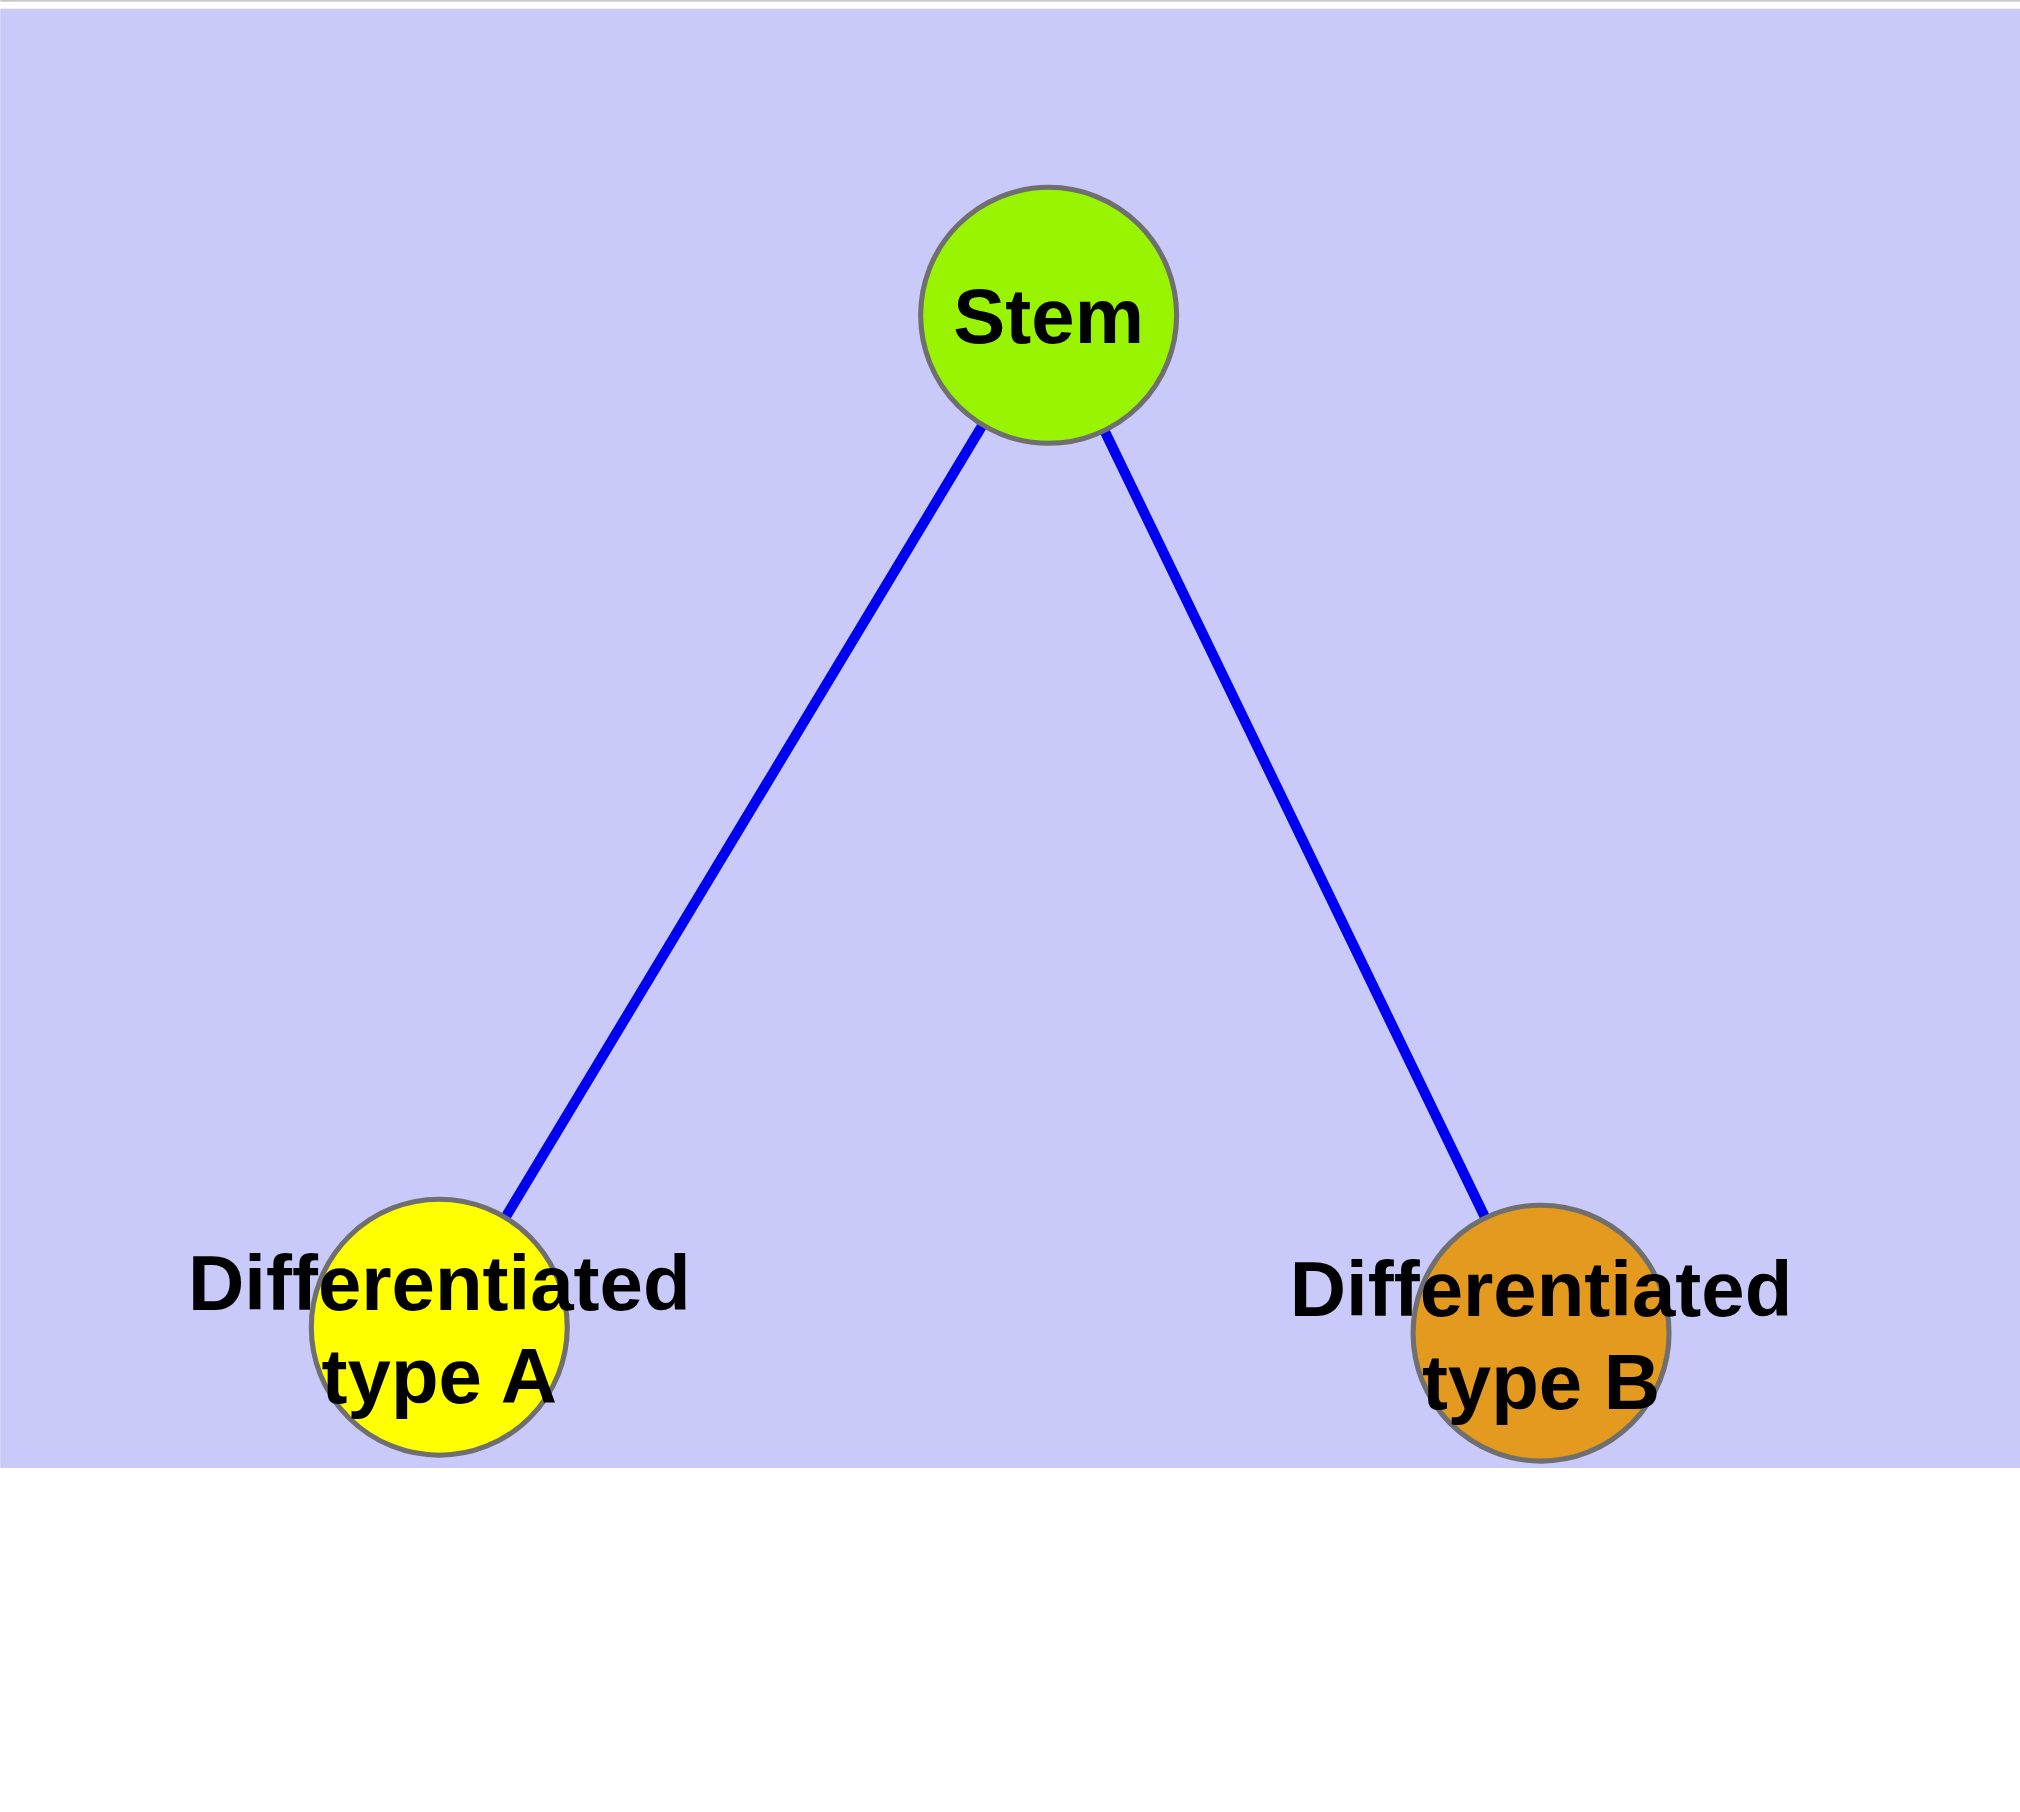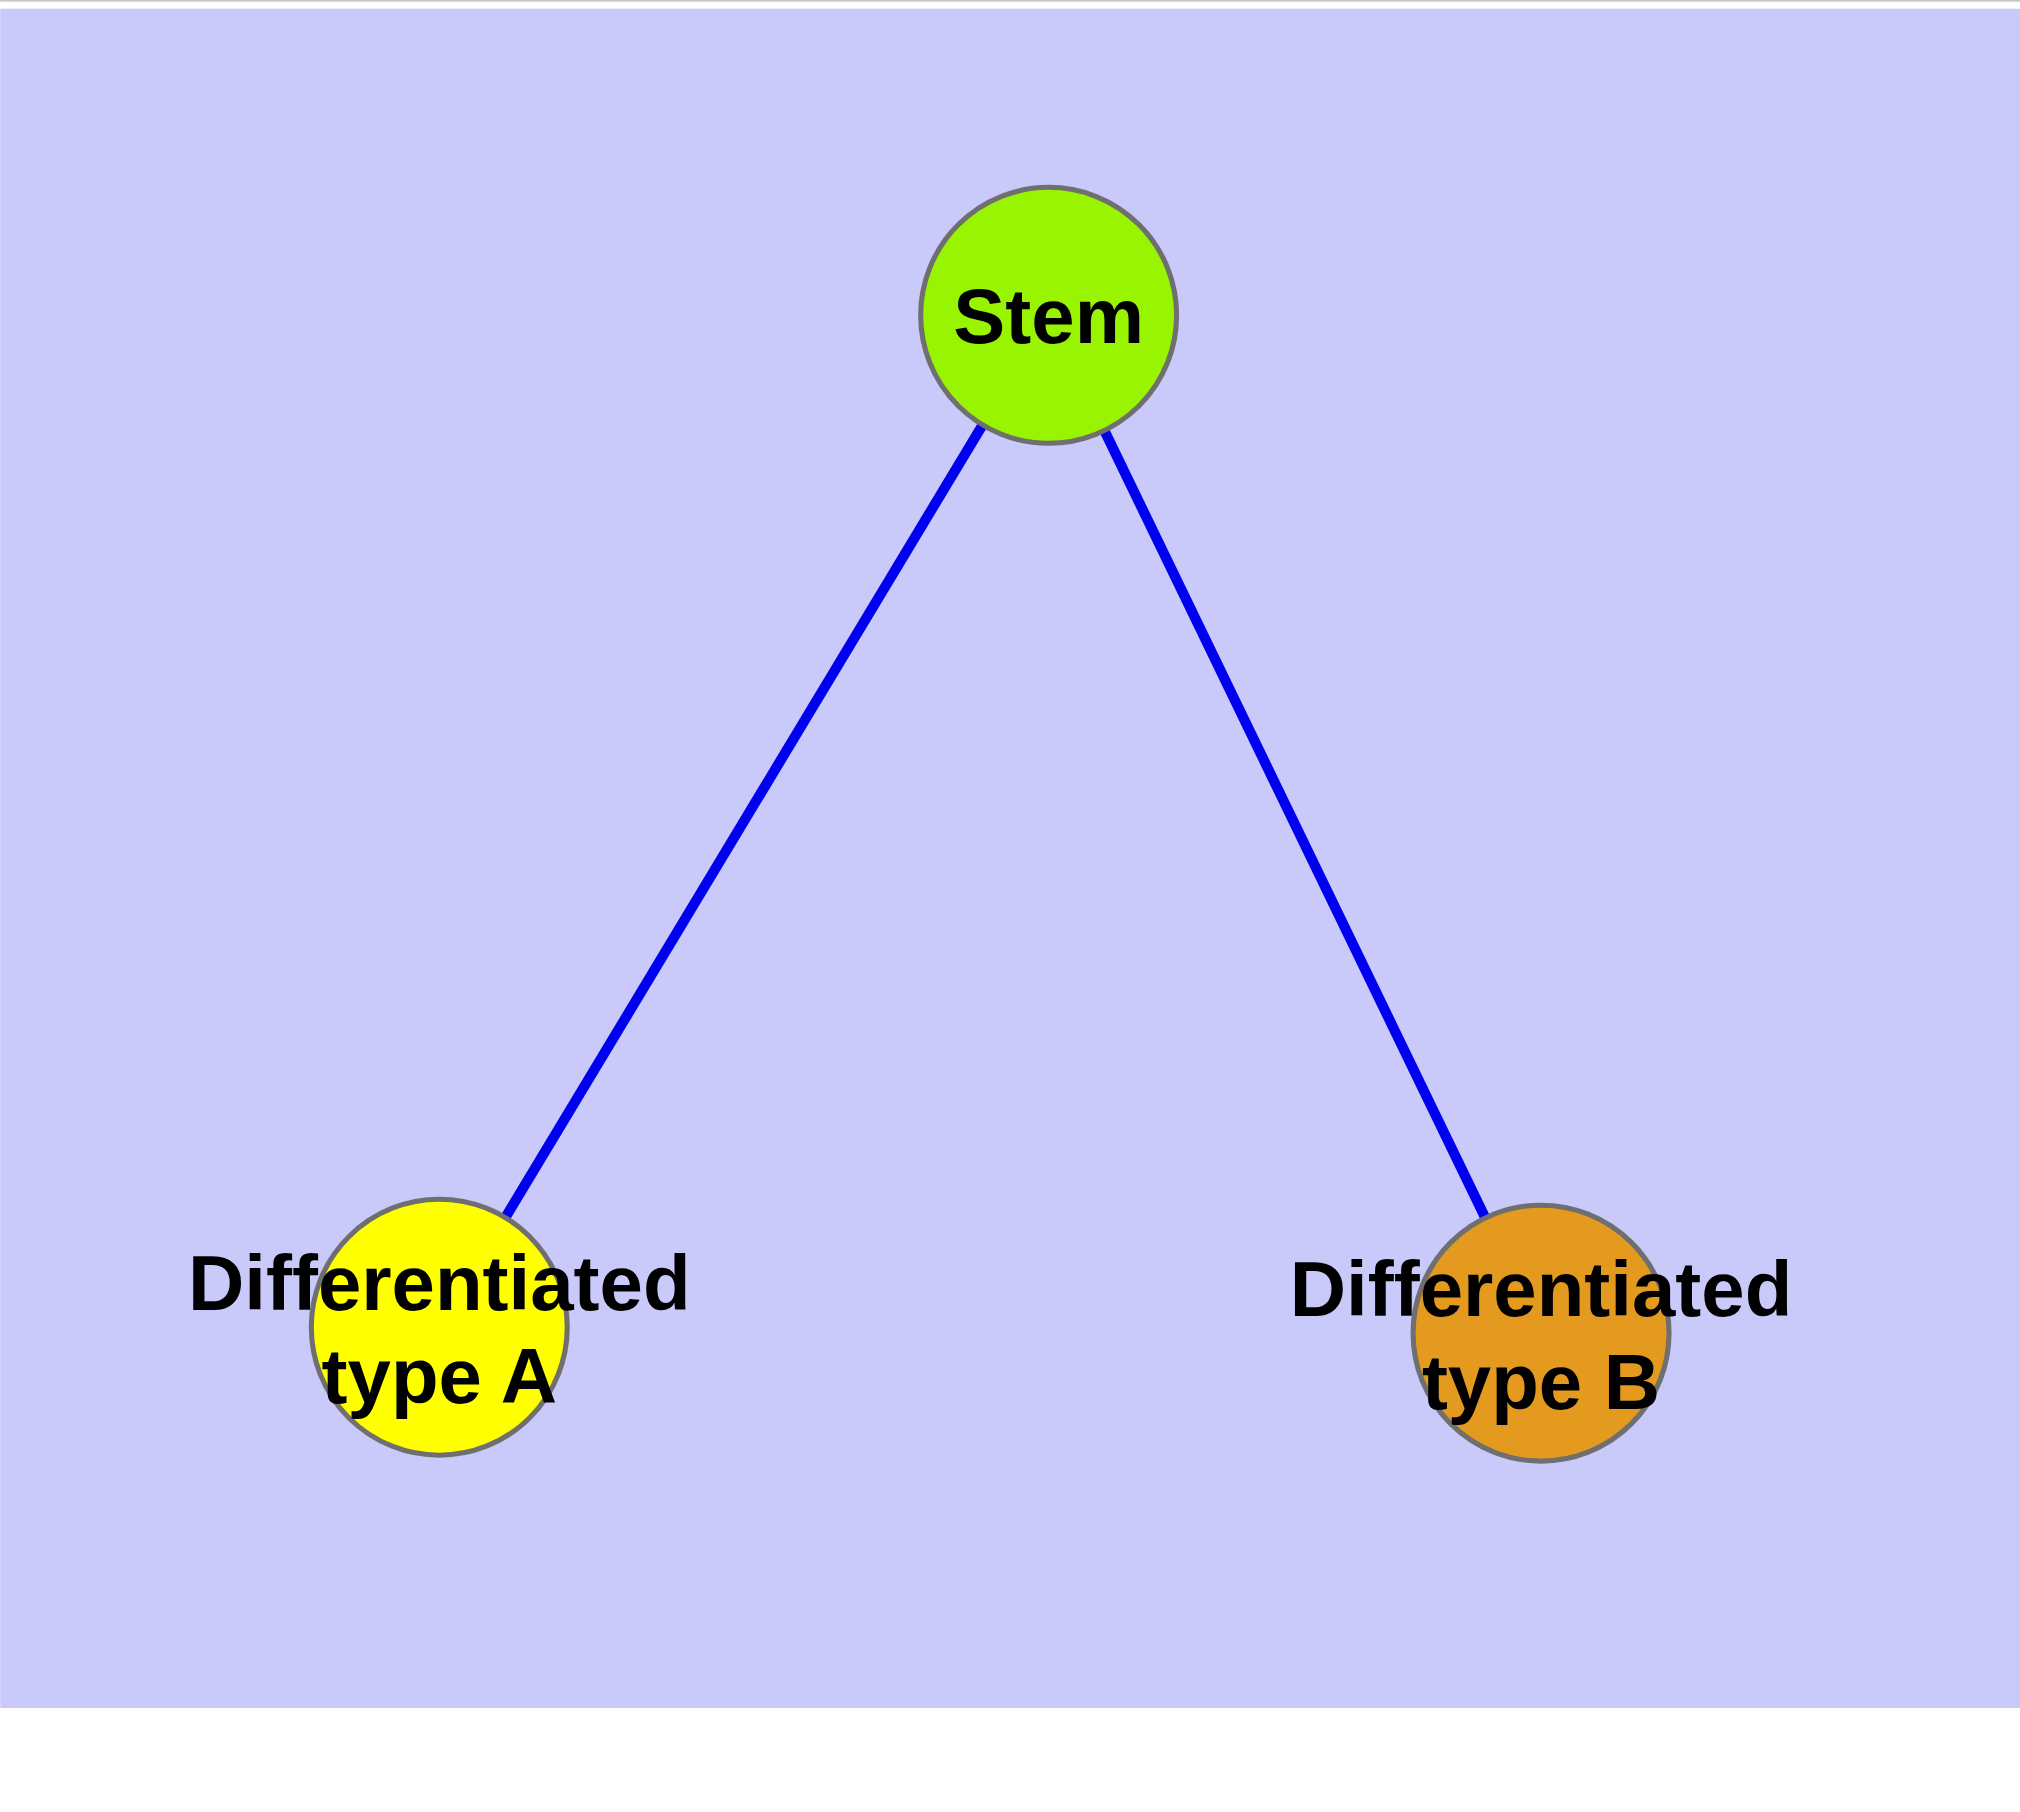--- a/index.html
+++ b/index.html
@@ -2,21 +2,21 @@
 <html style="font-size:13.6px"><head>
 <meta charset="utf-8">
 <style>
   html, body {
     margin: 0;
     padding: 0;
     background: #ffffff;
   }
   .stage {
     width: 2021px;
-    height: 1708px;
+    height: 1468px;
     position: relative;
   }
   svg.graph {
     display: block;
     width: 2021px;
     height: 1812px;
   }
   svg.graph text {
     font-family: "Liberation Sans", sans-serif;
     font-weight: bold;

